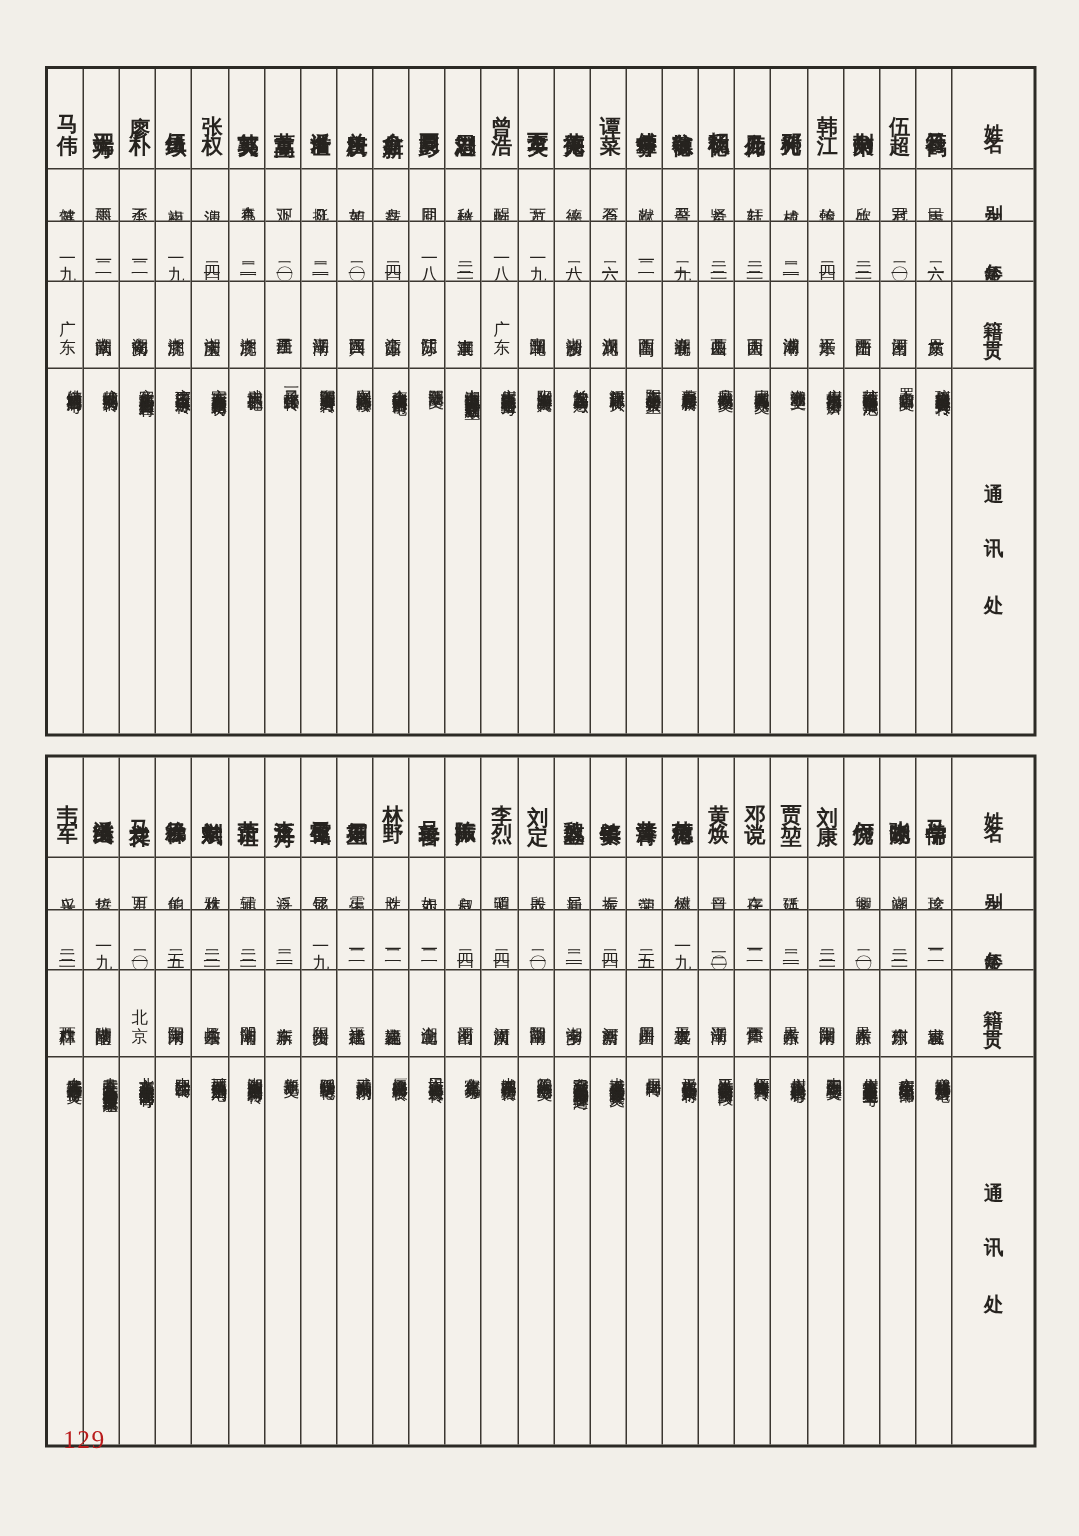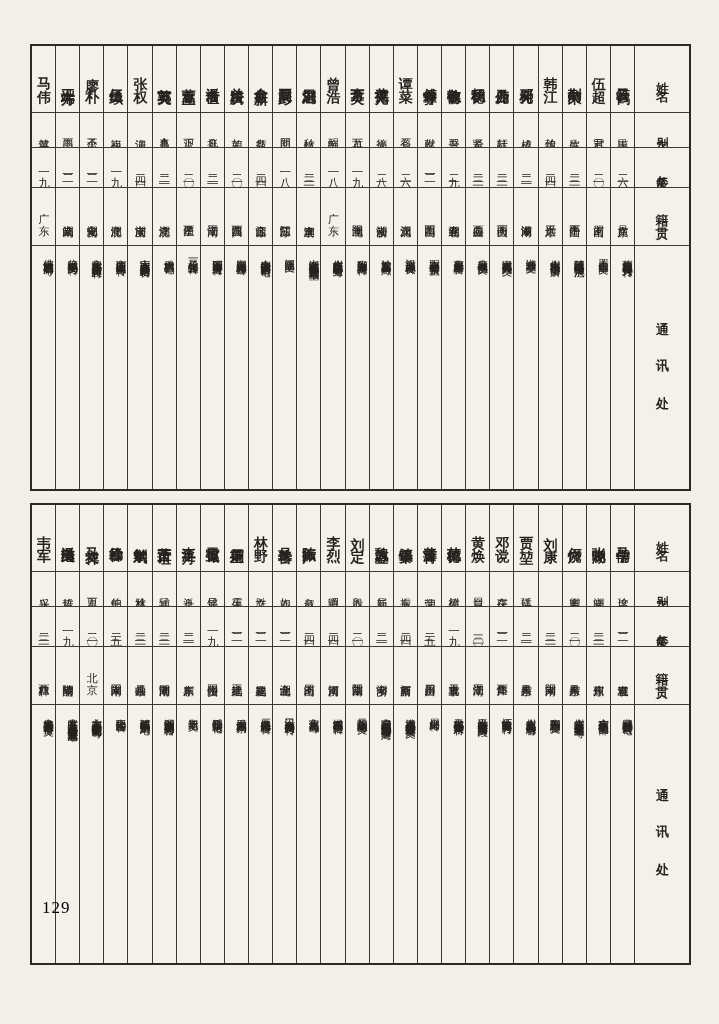--- a/index.html
+++ b/index.html
@@ -41,22 +41,22 @@
     font-size:10.5px;line-height:11.5px;letter-spacing:.06em;
     padding:5px 1px 3px 0;text-align:start;
   }
   .hcell{font-weight:700;font-size:13px;}
   .h-name{letter-spacing:.55em;}
   .h-zi{letter-spacing:.25em;font-size:12px;}
   .h-age{letter-spacing:.2em;font-size:12px;}
   .h-origin{letter-spacing:1.0em;}
   .h-addr{letter-spacing:2.9em;}
   .pageno{
-    position:absolute;left:42px;top:898px;
-    font-size:17px;letter-spacing:1px;color:#000000;
+    position:absolute;left:42px;top:950px;
+    font-size:17px;letter-spacing:1px;color:#b91c1c;
   }
 </style>
 </head>
 <body>
 
 <div class="page">
 
   <div class="roster" id="roster-top">
     <div class="col hdr">
       <div class="cell hcell h-name c-name">姓名</div>

